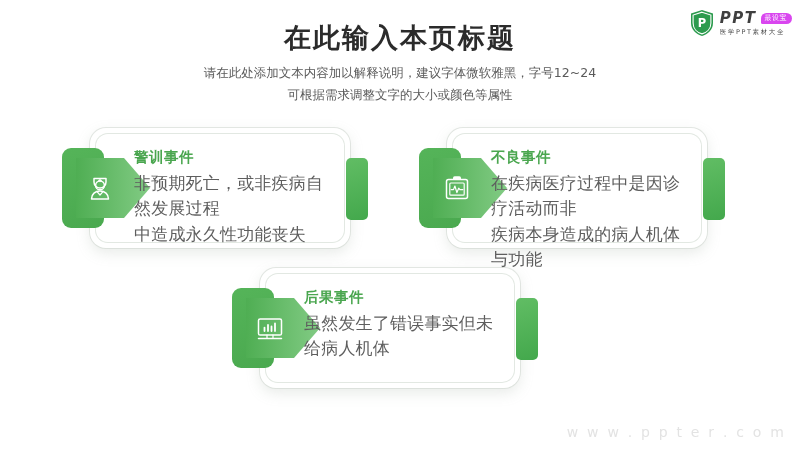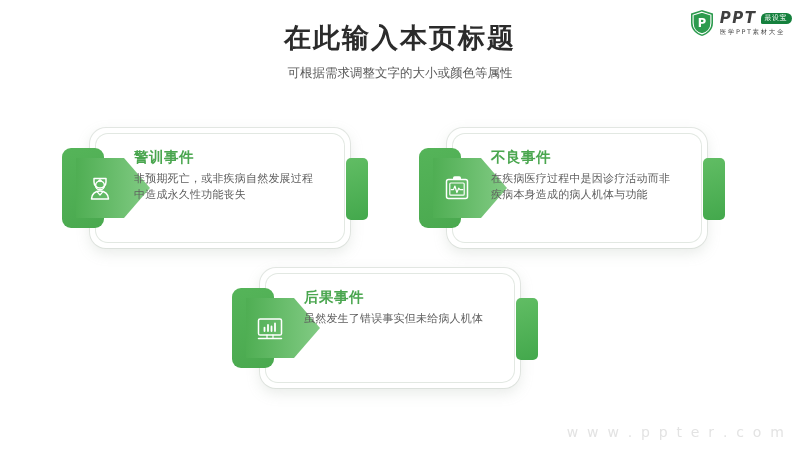--- a/index.html
+++ b/index.html
@@ -25,21 +25,21 @@
   .logo-shield { width: 26px; height: 28px; display:block; }
   .logo-text { display: flex; flex-direction: column; justify-content: center; }
   .logo-row1 { display: flex; align-items: center; gap: 4px; }
   .logo-ppt {
     font-size: 15px; font-weight: bold; color: #3f3f3f;
     letter-spacing: 1.5px; font-style: italic;
     font-family: "DejaVu Sans", "Liberation Sans", sans-serif;
     line-height: 1;
   }
   .logo-badge {
-    background: #15803d; color: #ffffff;
+    background: #d946ef; color: #ffffff;
     font-size: 7px; padding: 2px 5px 2px 4px;
     border-radius: 7px 7px 7px 2px;
     letter-spacing: 0.5px; line-height: 1;
     white-space: nowrap;
     text-align: center;
   }
   .logo-sub {
     font-size: 6.5px; color: #4a4a4a; letter-spacing: 1.6px;
     line-height: 1; margin-top: 3px; white-space: nowrap;
   }
@@ -124,21 +124,21 @@
     position: absolute;
     left: 72px; top: 22px;
     width: 190px;
   }
   .card-title {
     font-size: 14.5px; font-weight: bold;
     color: #4aa64f; letter-spacing: 0.5px;
     margin-bottom: 5px; line-height: 1.1;
   }
   .card-desc {
-    font-size: 11px; color: #5e5e5e;
+    font-size: 17px; color: #5e5e5e;
     line-height: 1.5; letter-spacing: 0.2px;
   }
 
   
   .watermark {
     position: absolute;
     right: 14px; bottom: 10px;
     font-size: 14px; color: #e3e3e3;
     letter-spacing: 2.2px;
     margin-left: 24px;
@@ -161,20 +161,21 @@
       <div class="logo-row1">
         <span class="logo-ppt">PPT</span>
         <span class="logo-badge">最设宝</span>
       </div>
       <div class="logo-sub">医学PPT素材大全</div>
     </div>
   </div>
 
   <div class="title">在此输入本页标题</div>
   <div class="subtitle">
+    <div>请在此处添加文本内容加以解释说明，建议字体微软雅黑，字号12~24</div>
     <div>可根据需求调整文字的大小或颜色等属性</div>
   </div>
 
   <div class="card card-1">
     <div class="card-halo"></div>
     <div class="card-inner"></div>
     <div class="right-tab"></div>
     <div class="left-slab"></div>
     <div class="arrow">
       <svg width="80" height="68" viewBox="0 0 80 68">

